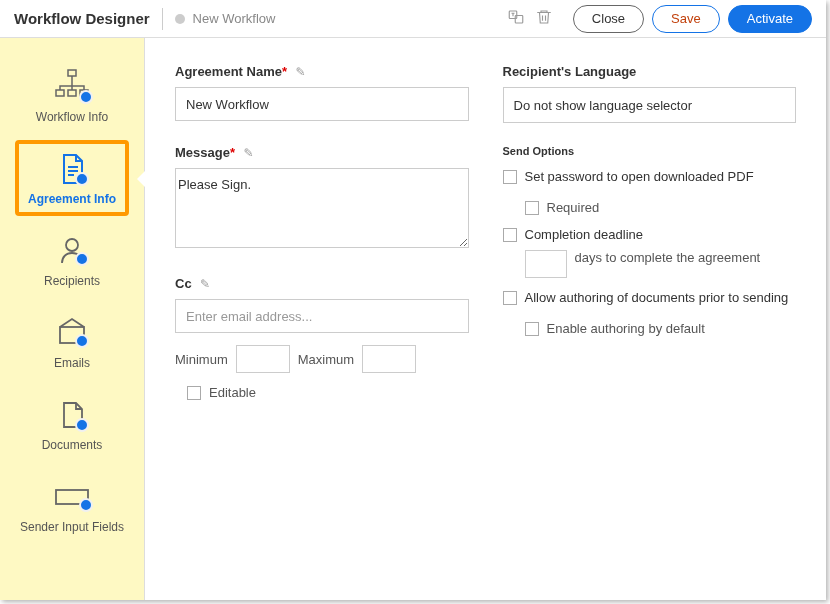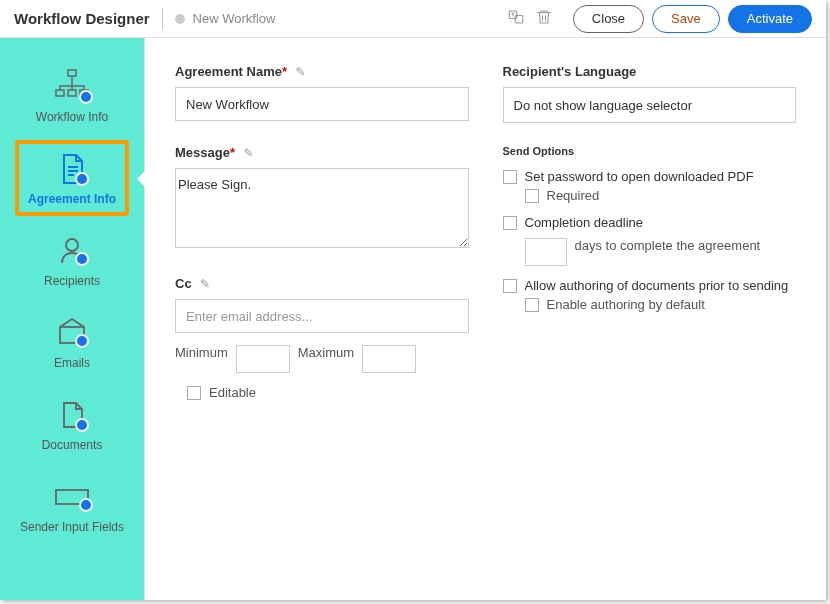--- a/index.html
+++ b/index.html
@@ -17,21 +17,21 @@
     .hicon { color: #999; cursor: pointer; }
     .btn { height: 28px; padding: 0 18px; border-radius: 14px; font-size: 13px; cursor: pointer; border: 1px solid #888; background: #fff; color: #333; margin-left: 8px; }
     .btn-close { border-color: #666; color: #333; }
     .btn-save { border-color: #1473e6; color: #c2410c; }
     .btn-activate { border-color: #1473e6; background: #1473e6; color: #fff; }
     
     
     .body { display: flex; height: calc(100% - 38px); }
     
     
-    .sidebar { width: 145px; background: #5eead4; border-right: 1px solid #ddd; padding-top: 18px; }
+    .sidebar { width: 145px; background: #fef9c3; border-right: 1px solid #ddd; padding-top: 18px; }
     .side-item { text-align: center; padding: 10px 6px 14px; cursor: pointer; position: relative; }
     .side-item .icon-wrap { height: 42px; display: flex; align-items: center; justify-content: center; }
     .side-label { font-size: 12px; color: #555; margin-top: 2px; }
     .side-item.active { }
     .side-item.active .side-label { color: #1473e6; font-weight: bold; }
     .side-item.active .icon-wrap svg { color: #1473e6; }
     .side-item .icon-wrap svg { color: #666; }
     .highlight-box { position: absolute; top: 2px; left: 15px; right: 15px; bottom: 4px; border: 4px solid #ff9900; border-radius: 4px; pointer-events: none; }
     .side-item.active::after { content: ''; position: absolute; right: -1px; top: 50%; transform: translateY(-50%); width: 0; height: 0; border-top: 8px solid transparent; border-bottom: 8px solid transparent; border-right: 8px solid #fff; }
     
@@ -41,26 +41,26 @@
     
     .field-group { margin-bottom: 22px; }
     .field-label { font-size: 13px; font-weight: bold; color: #333; display: inline-block; margin-bottom: 8px; }
     .req { color: #d00; }
     .edit-icon { color: #999; font-size: 12px; margin-left: 4px; }
     
     .text-input { width: 100%; height: 34px; border: 1px solid #ccc; padding: 0 10px; font-size: 13px; color: #333; }
     .textarea { width: 100%; height: 80px; border: 1px solid #ccc; padding: 8px 2px; font-size: 13px; color: #333; resize: both; }
     .text-input::placeholder, .textarea::placeholder { color: #999; }
     
-    .small-row { display: flex; gap: 8px; align-items: flex-start; margin-top: 12px; }
+    .small-row { display: flex; gap: 8px; align-items: center; margin-top: 12px; }
     .small-label { font-size: 13px; color: #555; }
     .small-input { width: 54px; height: 28px; border: 1px solid #ccc; padding: 0 6px; font-size: 13px; }
     
     .cb-row { display: flex; align-items: center; gap: 8px; margin-top: 12px; }
-    .cb-row.indent { margin-left: 22px; margin-top: 4px; }
+    .cb-row.indent { margin-left: 22px; margin-top: 16px; }
     .cb { width: 14px; height: 14px; border: 1px solid #aaa; cursor: pointer; flex-shrink: 0; }
     .cb-label { font-size: 13px; color: #555; }
     .cb-label.dark { color: #333; }
     
     .inline-input-row { display: flex; align-items: flex-start; gap: 8px; margin-left: 22px; margin-top: 8px; }
     .inline-input { width: 42px; height: 28px; border: 1px solid #ccc; padding: 0 6px; font-size: 13px; }
     
     .select-display { width: 100%; height: 34px; border: 1px solid #ccc; padding: 17px 10px; font-size: 13px; color: #333; display: flex; align-items: center; justify-content: space-between; cursor: pointer; }
     .select-display::after { content: ''; }
     

